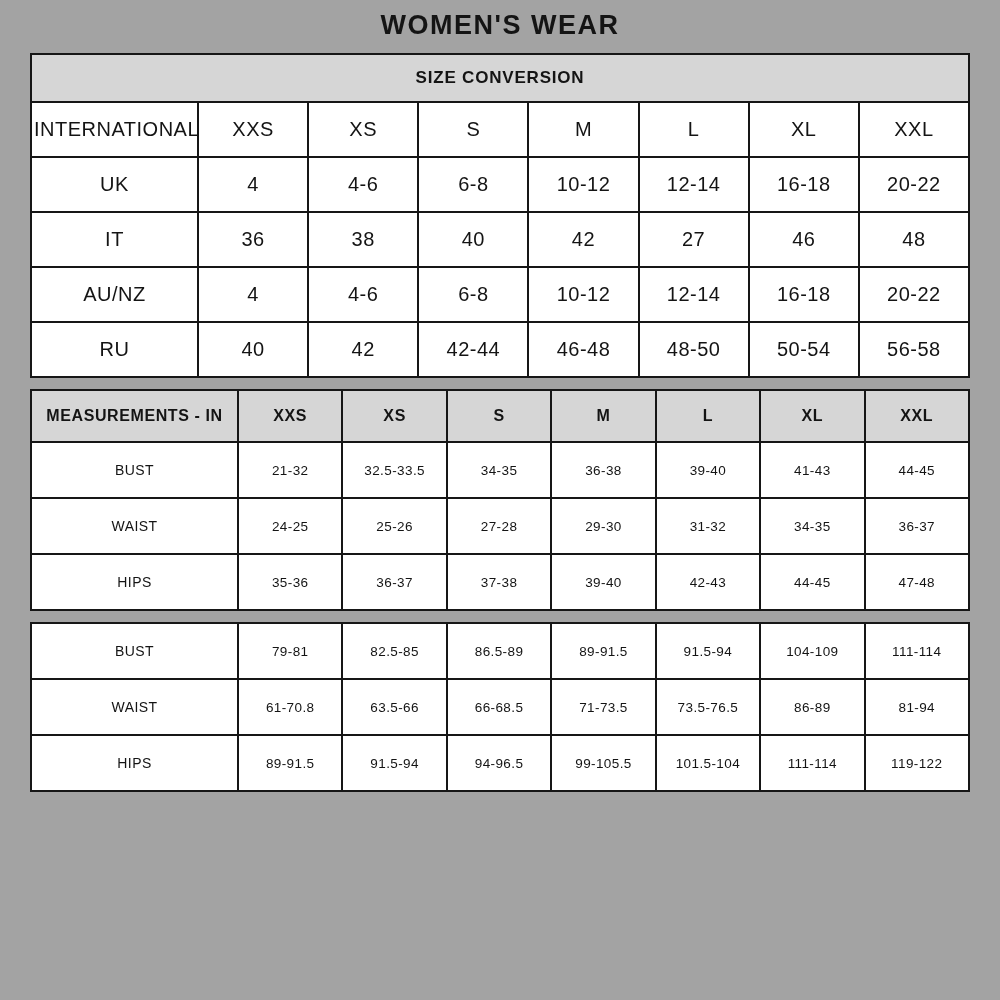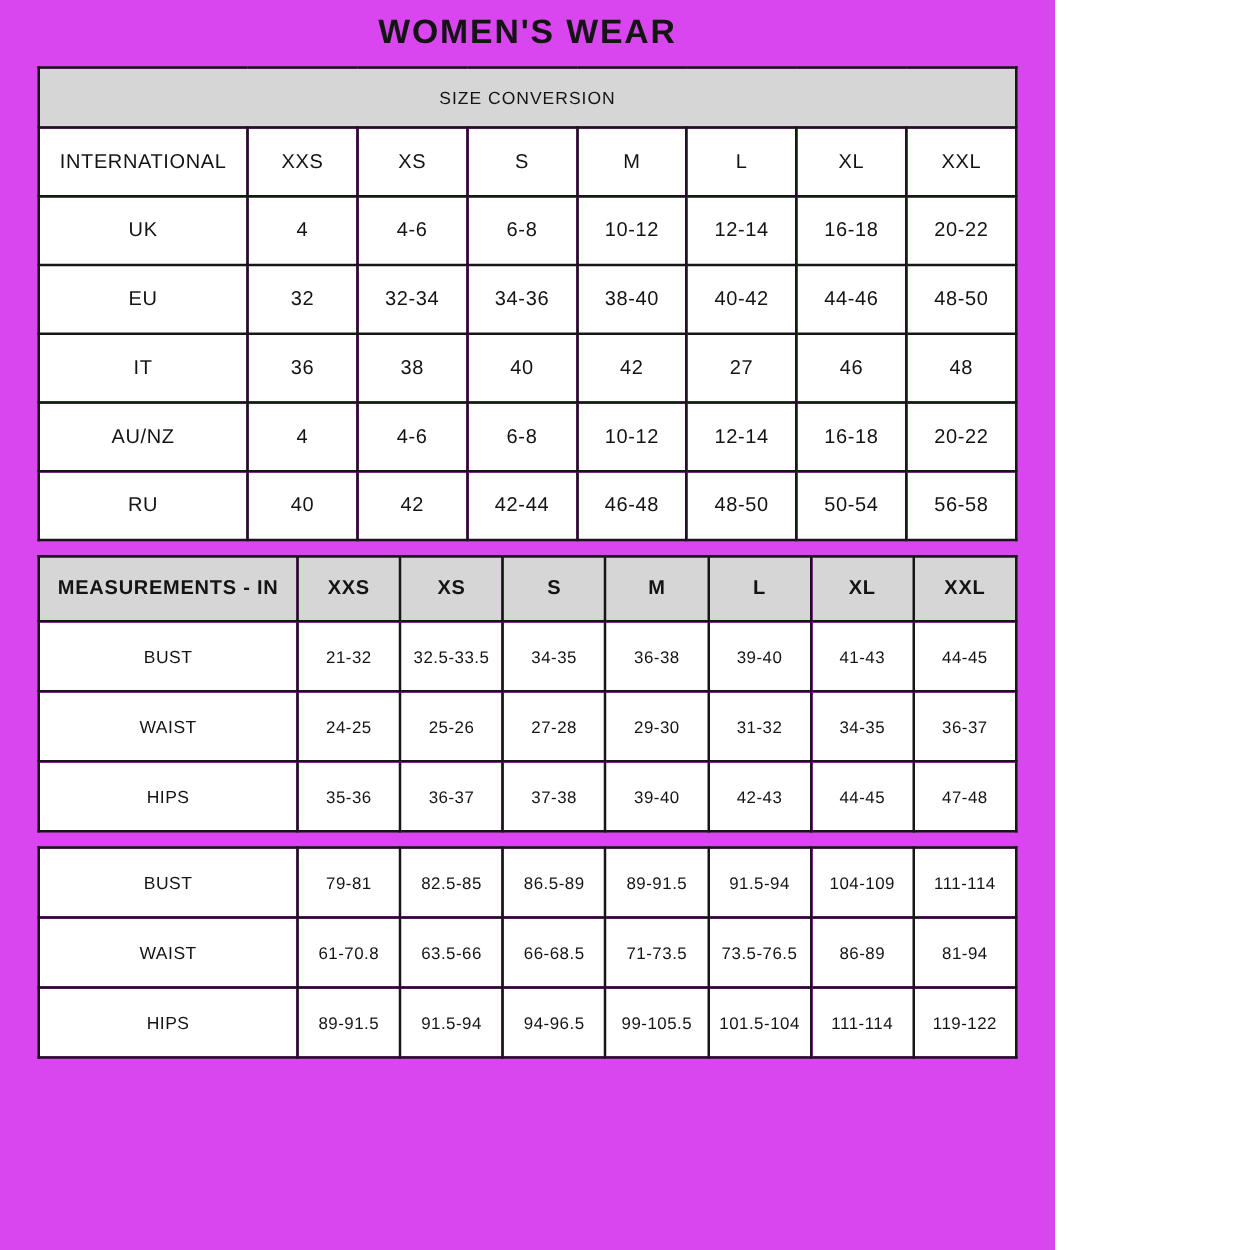--- a/index.html
+++ b/index.html
@@ -3,25 +3,25 @@
 <meta charset="utf-8">
 <style>
   html, body {
     margin: 0;
     padding: 0;
     background: #ffffff;
     font-family: "Liberation Sans", sans-serif;
     color: #141414;
   }
   .page {
-    width: 844px;
+    width: 1000px;
     height: 1000px;
     box-sizing: border-box;
     padding: 10px 30px 0 30px;
-    background: #d946ef;
+    background: #a3a3a3;
     overflow: hidden;
   }
   .page-title {
     margin: 0 0 12px 0;
     text-align: center;
     font-size: 27px;
     font-weight: 700;
     letter-spacing: 1.5px;
     color: #141414;
   }
@@ -35,27 +35,27 @@
     text-align: center;
     vertical-align: middle;
     padding: 0 2px;
     overflow: hidden;
   }
   
   .conv col.c0 { width: 167px; }
   .conv .banner {
     height: 46px;
     background: #d6d6d6;
-    font-size: 14px;
-    font-weight: 400;
+    font-size: 17px;
+    font-weight: 700;
     letter-spacing: 0.8px;
   }
   .conv td {
     height: 53px;
-    font-size: 16px;
+    font-size: 20px;
     letter-spacing: 0.5px;
     background: #ffffff;
   }
   
   .meas { margin-top: 11px; }
   .meas col.c0 { width: 207px; }
   .meas th {
     height: 50px;
     background: #d6d6d6;
     font-size: 16px;
@@ -104,30 +104,20 @@
           <td class="label-cell">UK</td>
           <td>4</td>
           <td>4-6</td>
           <td>6-8</td>
           <td>10-12</td>
           <td>12-14</td>
           <td>16-18</td>
           <td>20-22</td>
         </tr>
         <tr>
-          <td class="label-cell">EU</td>
-          <td>32</td>
-          <td>32-34</td>
-          <td>34-36</td>
-          <td>38-40</td>
-          <td>40-42</td>
-          <td>44-46</td>
-          <td>48-50</td>
-        </tr>
-        <tr>
           <td class="label-cell">IT</td>
           <td>36</td>
           <td>38</td>
           <td>40</td>
           <td>42</td>
           <td>27</td>
           <td>46</td>
           <td>48</td>
         </tr>
         <tr>

